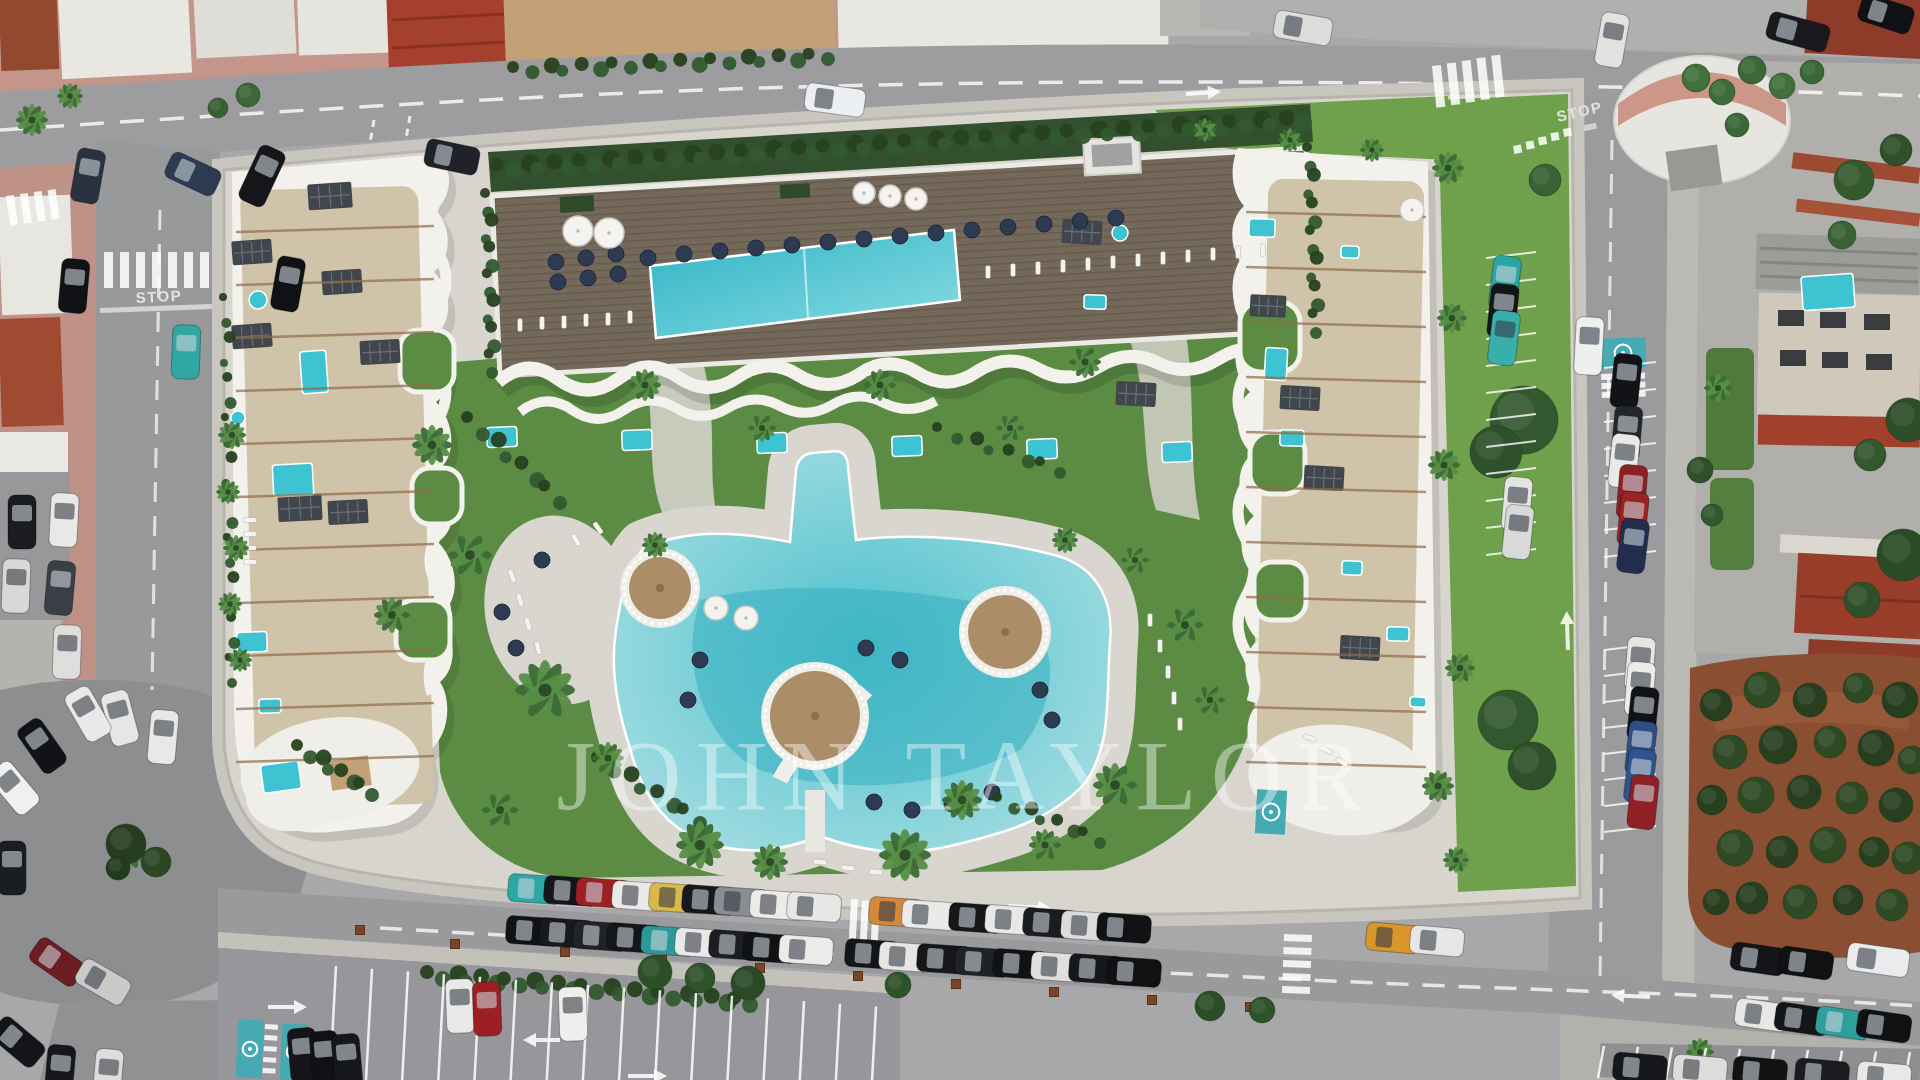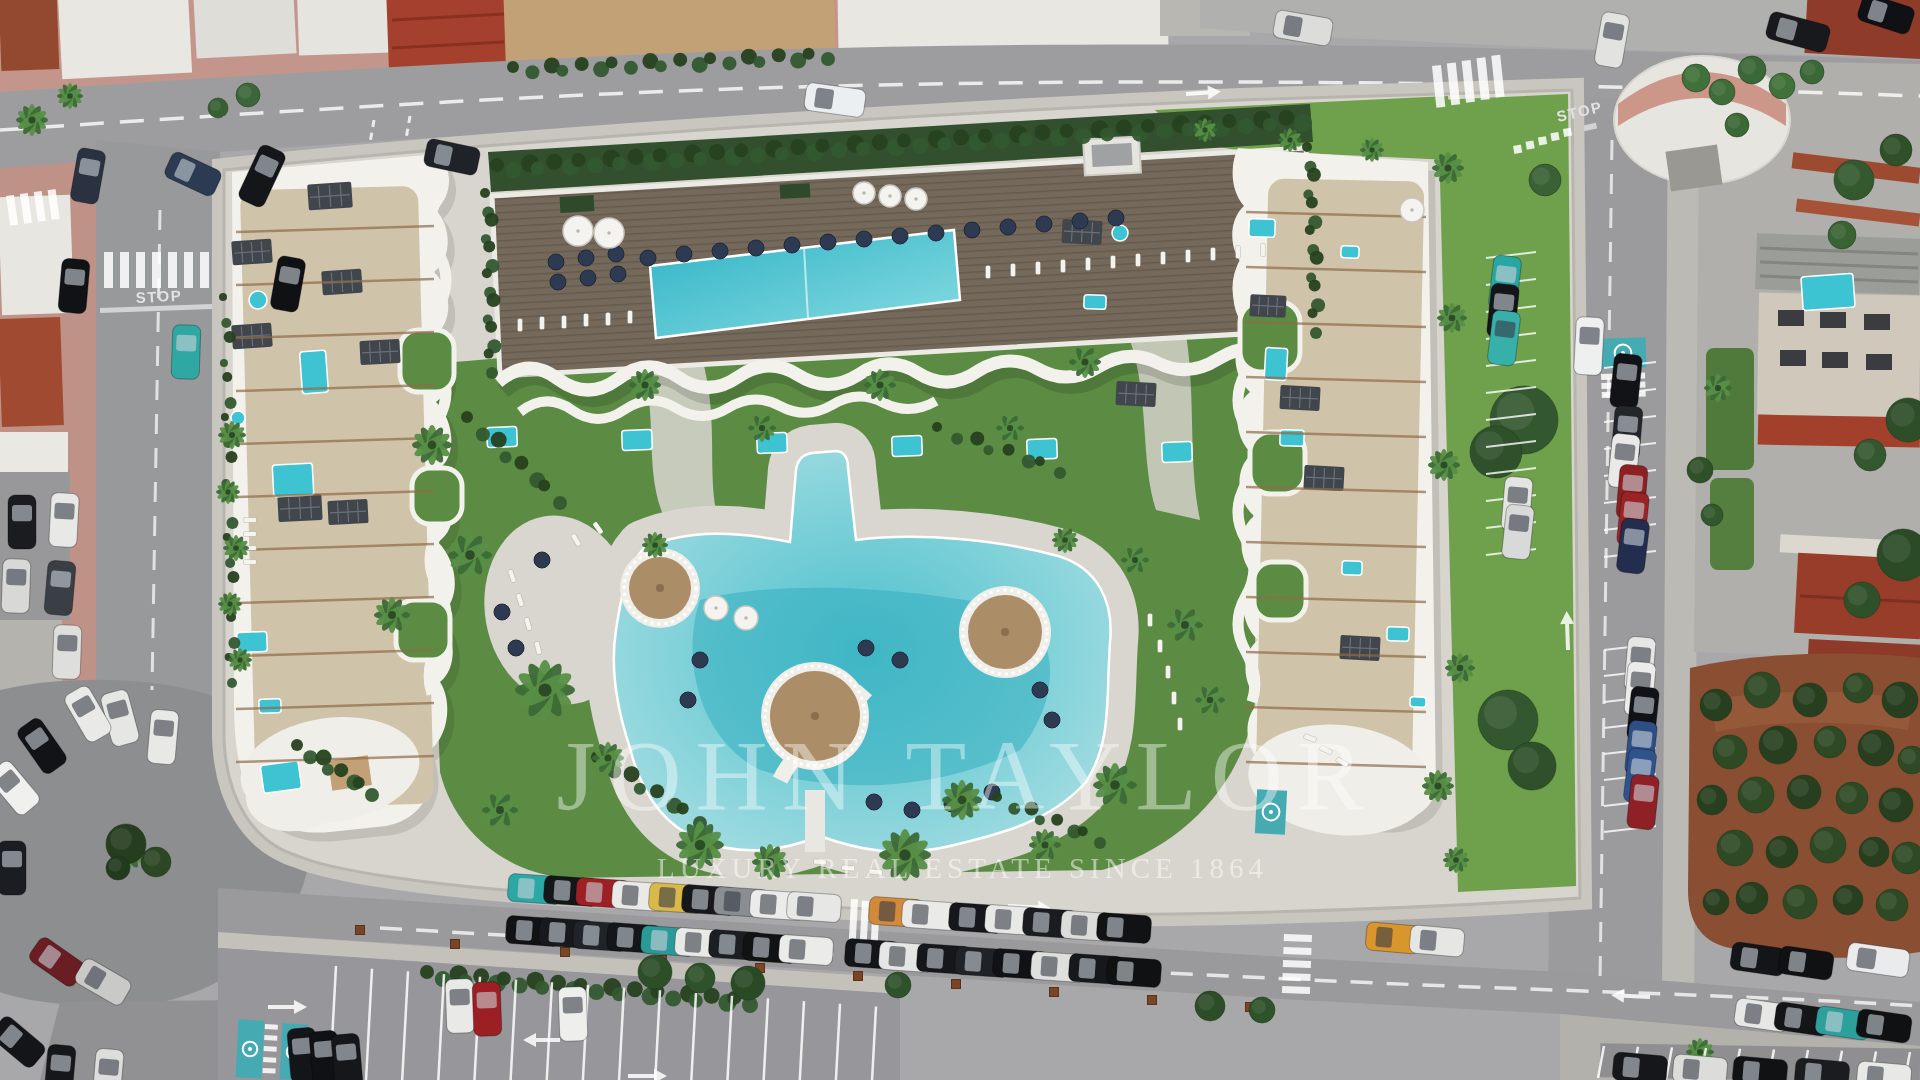--- a/index.html
+++ b/index.html
@@ -1829,15 +1829,14 @@
           <rect x="-17" y="-10" width="16.2" height="20" rx="3" fill="#353b44" opacity="0.6"></rect>
         </g>
       </g>
 
   <text class="stop" transform="translate(136,303) rotate(-3)">STOP</text>
   <text class="stop" transform="translate(1558,122) rotate(-13)">STOP</text>
 </svg>
 
 <div class="wm">
   <div class="wm-title">JOHN TAYLOR</div>
-  <div class="wm-sub">LUXURY REAL ESTATE SINCE 1864</div>
 </div>
 </div>
 
 </body></html>

